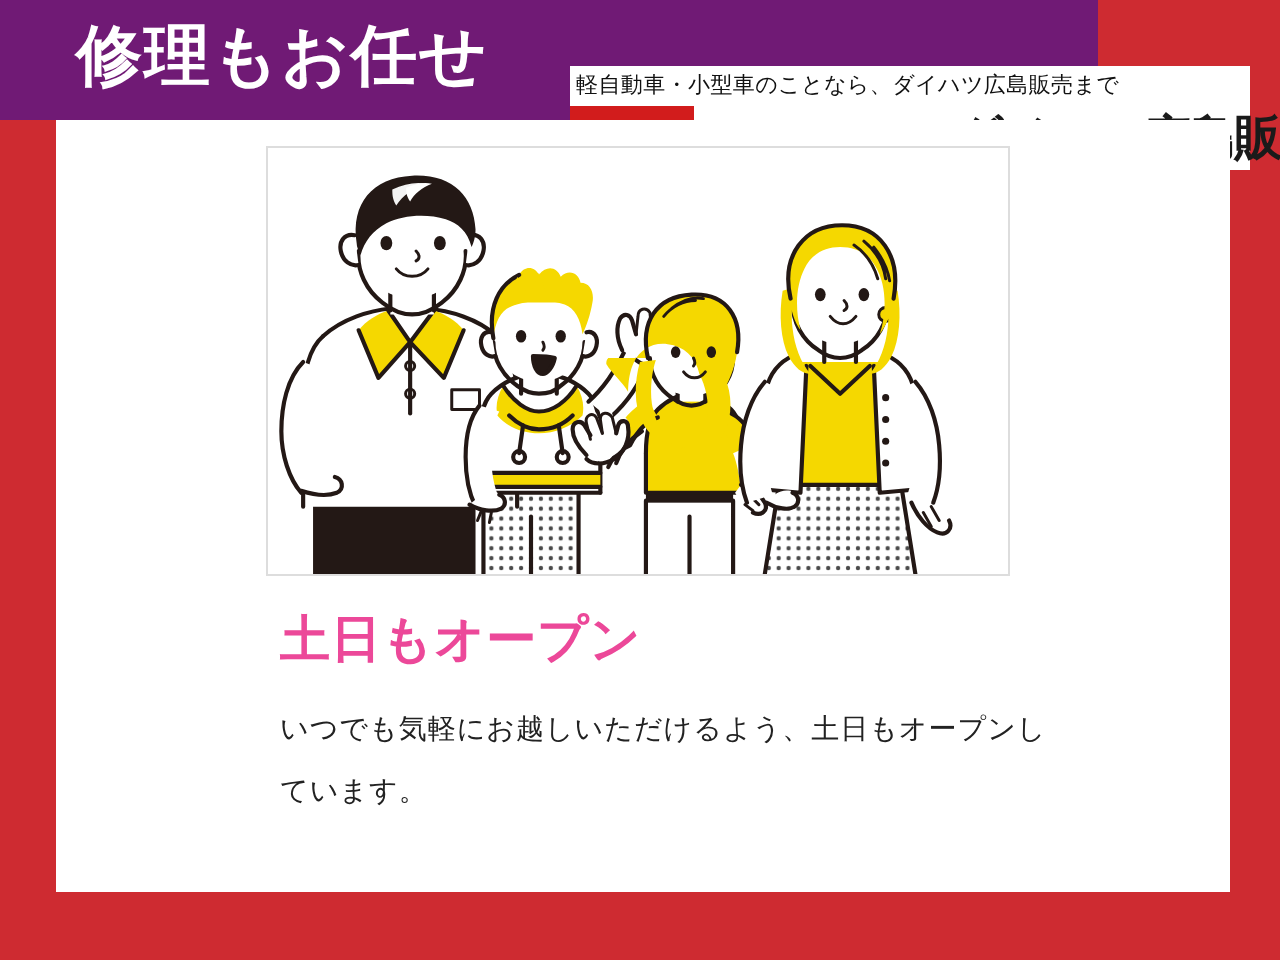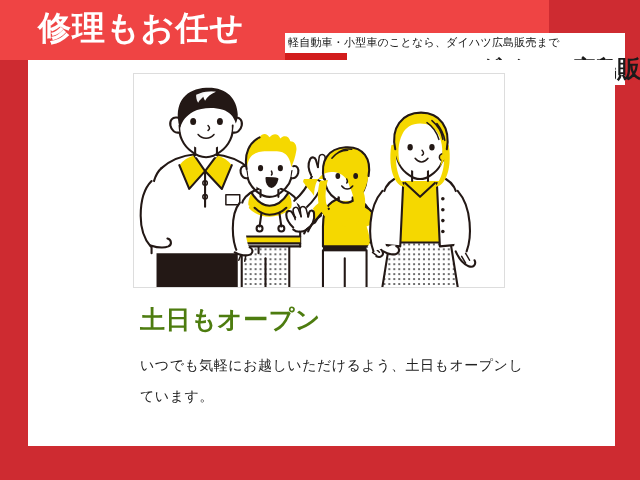--- a/index.html
+++ b/index.html
@@ -19,21 +19,21 @@
     background: #ce2b31;
   }
 
   
   .header {
     position: absolute;
     left: 0;
     top: 0;
     width: 549px;
     height: 60px;
-    background: #ef4444;
+    background: #701a75;
   }
 
   .headline {
     position: absolute;
     left: 38px;
     top: 8px;
     font-size: 33px;
     line-height: 40px;
     font-weight: bold;
     color: #ffffff;
@@ -161,21 +161,21 @@
     color: #1a1a1a;
     letter-spacing: 0.5px;
     font-family: "DejaVu Sans", "Liberation Sans", sans-serif;
   }
 
   .point-title {
     margin-top: 4px;
     font-size: 25px;
     line-height: 32px;
     font-weight: bold;
-    color: #4d7c0f;
+    color: #ec4899;
     letter-spacing: 0.5px;
     font-family: "DejaVu Sans", "Liberation Sans", sans-serif;
   }
 
   .point-body {
     margin-top: 14px;
     font-size: 14px;
     line-height: 31px;
     color: #222222;
     letter-spacing: 0.5px;

